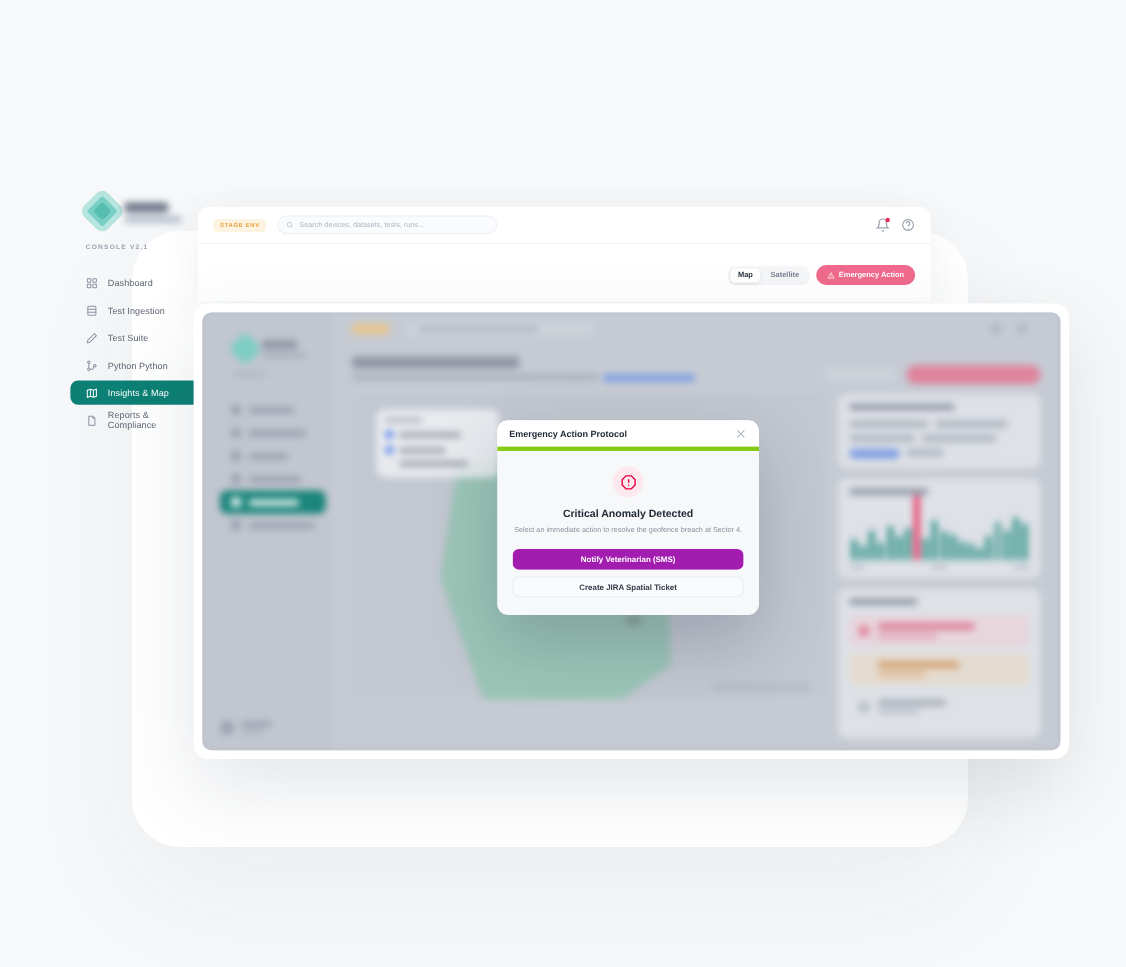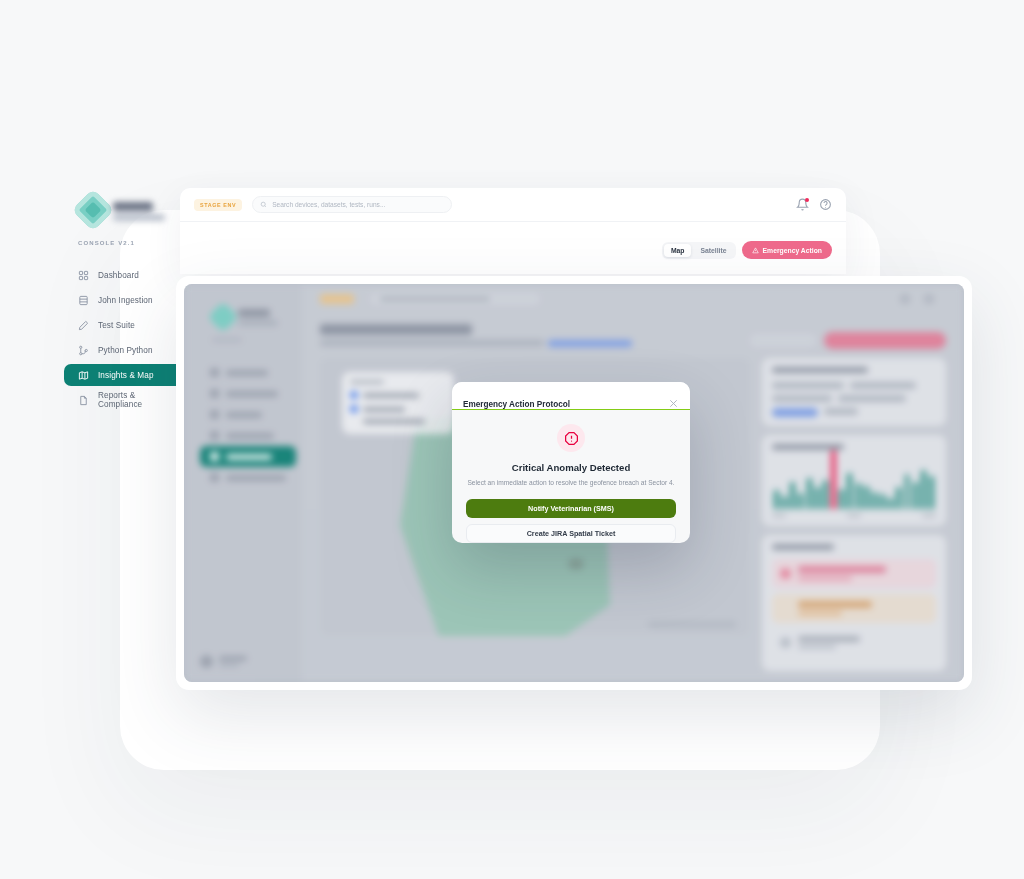--- a/index.html
+++ b/index.html
@@ -12,21 +12,21 @@
   #stage { position: relative; width: 1024px; height: 879px; background: #f7f8f9; }
 
   
   .page-glow {
     position: absolute; left: 120px; top: 210px; width: 760px; height: 560px;
     background: #ffffff; border-radius: 44px;
     box-shadow: 0 40px 110px rgba(40,55,80,.055);
   }
 
   
-  .sidebar { position: absolute; left: 60px; top: 190px; width: 130px; }
+  .sidebar { position: absolute; left: 60px; top: 172px; width: 130px; }
   .logo-row { display: flex; align-items: center; gap: 5px; padding-left: 18px; height: 40px; }
   .logo-diamond {
     width: 30px; height: 30px; background: #79cfc4; border-radius: 7px;
     transform: rotate(45deg); position: relative; flex: none;
     box-shadow: inset 0 0 0 5px rgba(255,255,255,.45);
   }
   .logo-diamond::after{
     content:""; position:absolute; left:9px; top:9px; width:12px; height:12px;
     background:#56bdb0; border-radius:3px;
   }
@@ -199,41 +199,41 @@
   .alert-row.grey .tx i:nth-child(1) { width: 62px; height: 6px; background: #a8afb9; }
   .alert-row.grey .tx i:nth-child(2) { width: 38px; height: 4px; background: #b8bfc8; margin-top: 3px; }
 
   
   .modal {
     position: absolute; left: 452px; top: 382px; width: 238px;
     background: #f7f8f9; border-radius: 10px; overflow: hidden;
     box-shadow: 0 26px 60px rgba(30,42,62,.22);
   }
   .modal-head {
-    background: #ffffff; height: 28px; display: flex; align-items: flex-end;
-    padding: 0 11px; border-bottom: 1px solid #84cc16;
+    background: #ffffff; height: 28px; display: flex; align-items: center;
+    padding: 0 11px; border-bottom: 4px solid #84cc16;
   }
   .modal-title { flex: 1; font-size: 8.2px; font-weight: 700; color: #222b38; }
   .modal-close { width: 11px; height: 11px; color: #aab1bc; cursor: pointer; }
   .modal-close svg { width: 11px; height: 11px; display: block; }
-  .modal-body { padding: 14px 14px 0 14px; text-align: center; }
+  .modal-body { padding: 14px 14px 16px 14px; text-align: center; }
   .alert-ring {
     width: 28px; height: 28px; border-radius: 50%; background: #fde8ee;
     display: flex; align-items: center; justify-content: center; margin: 0 auto 10px auto;
   }
   .alert-ring svg { width: 15px; height: 15px; color: #e8003f; }
   .modal-h { font-size: 9.6px; font-weight: 700; color: #1d2733; }
   .modal-p { font-size: 6.6px; color: #8a929f; margin-top: 5px; line-height: 1.4; }
   .modal-actions { margin-top: 12px; display: flex; flex-direction: column; gap: 6px; }
   .btn {
     height: 19px; border-radius: 6px; border: 1px solid transparent;
     font-size: 7.2px; font-weight: 700; cursor: pointer; font-family: inherit;
     display: flex; align-items: center; justify-content: center;
   }
-  .btn.primary { background: #4d7c0f; color: #ffffff; }
+  .btn.primary { background: #a21caf; color: #ffffff; }
   .btn.secondary { background: #fafbfc; color: #333c49; border-color: #e9ecf0; }
 </style>
 </head>
 <body>
 
 <div id="stage">
 
   <div class="page-glow"></div>
 
   <div class="sidebar">
@@ -258,21 +258,21 @@
             <rect x="14" y="14" width="7" height="7" rx="1"></rect>
         </svg>
         <span>Dashboard</span>
       </div>
 
       <div class="nav-item">
         <svg class="ic" viewBox="0 0 24 24" fill="none" stroke="currentColor" stroke-width="2">
           <rect x="4" y="3" width="16" height="18" rx="2"></rect>
             <path d="M4 9h16M4 15h16"></path>
         </svg>
-        <span>John Ingestion</span>
+        <span>Test Ingestion</span>
       </div>
 
       <div class="nav-item">
         <svg class="ic" viewBox="0 0 24 24" fill="none" stroke="currentColor" stroke-width="2">
           <path d="M17 3l4 4L8 20l-5 1 1-5z"></path>
         </svg>
         <span>Test Suite</span>
       </div>
 
       <div class="nav-item">

